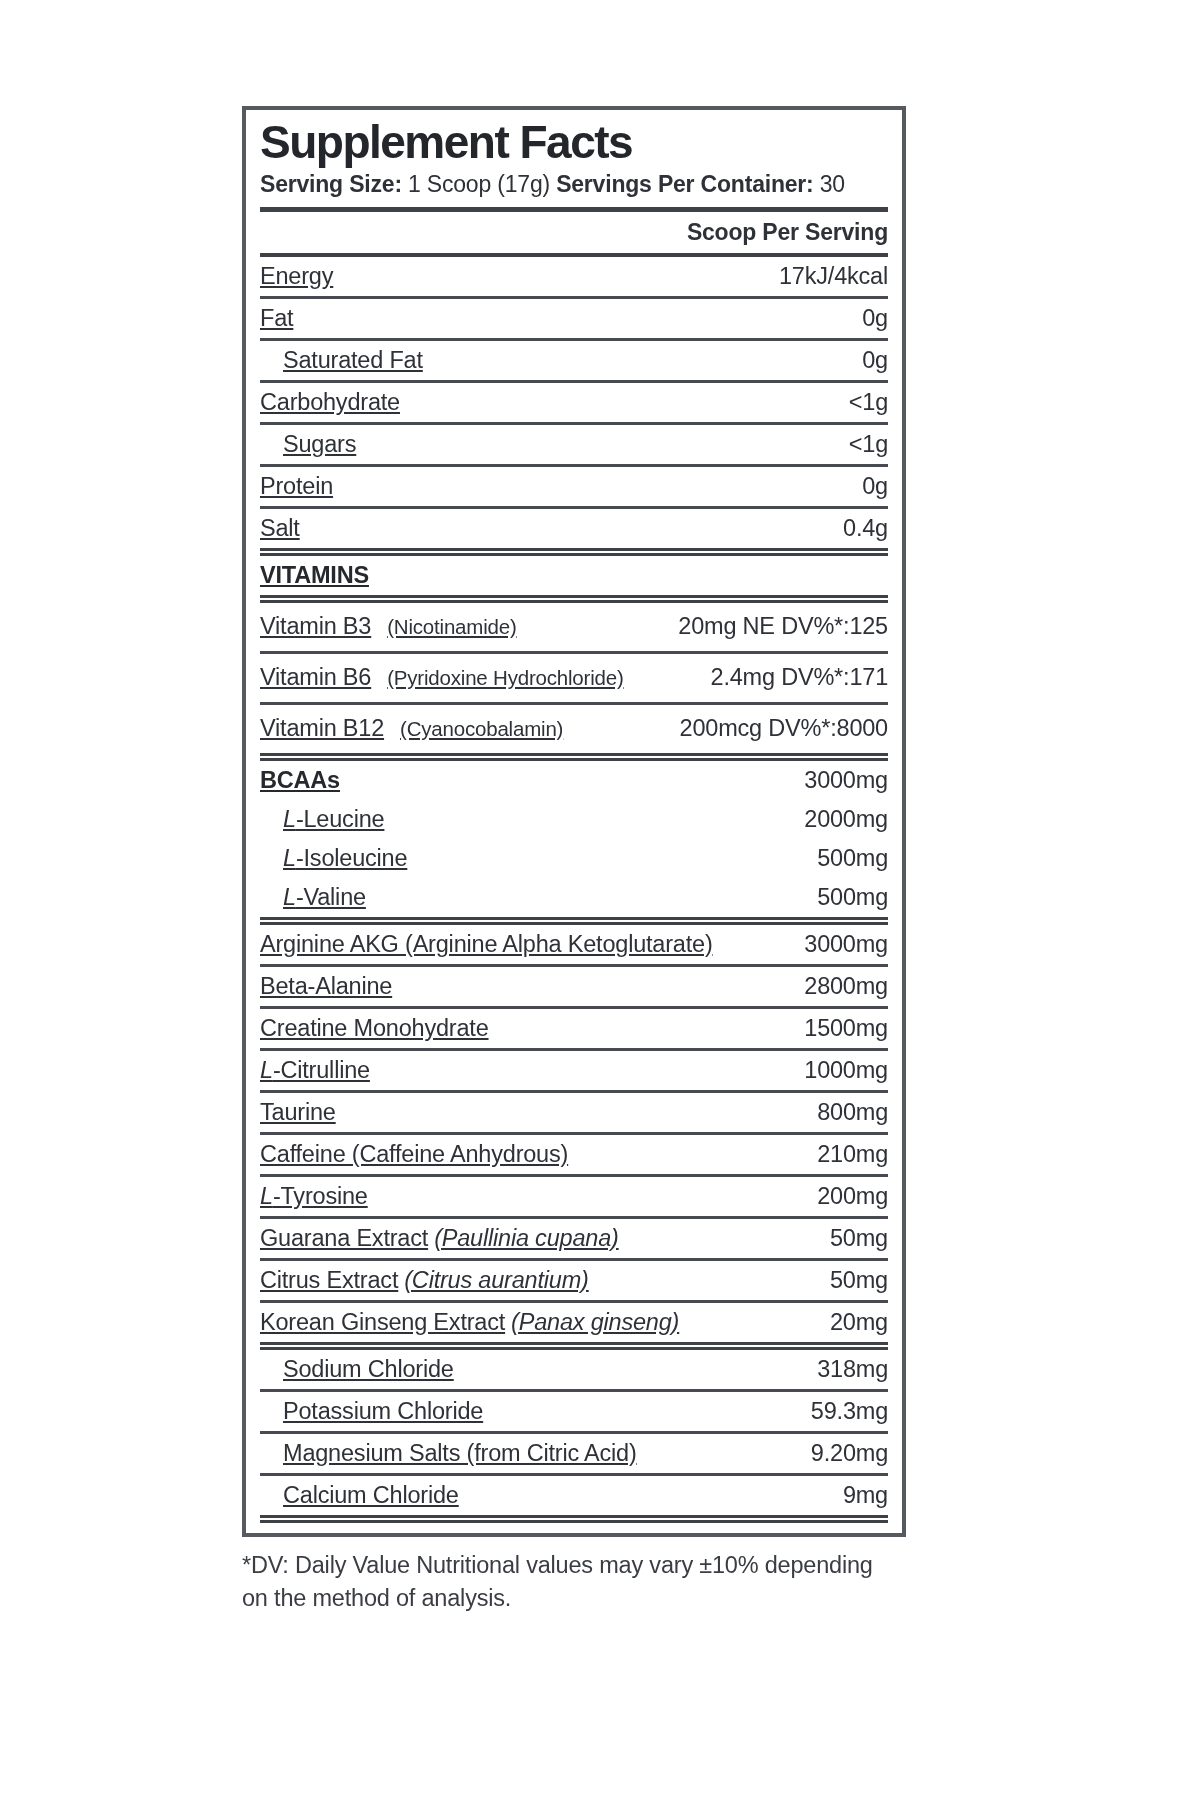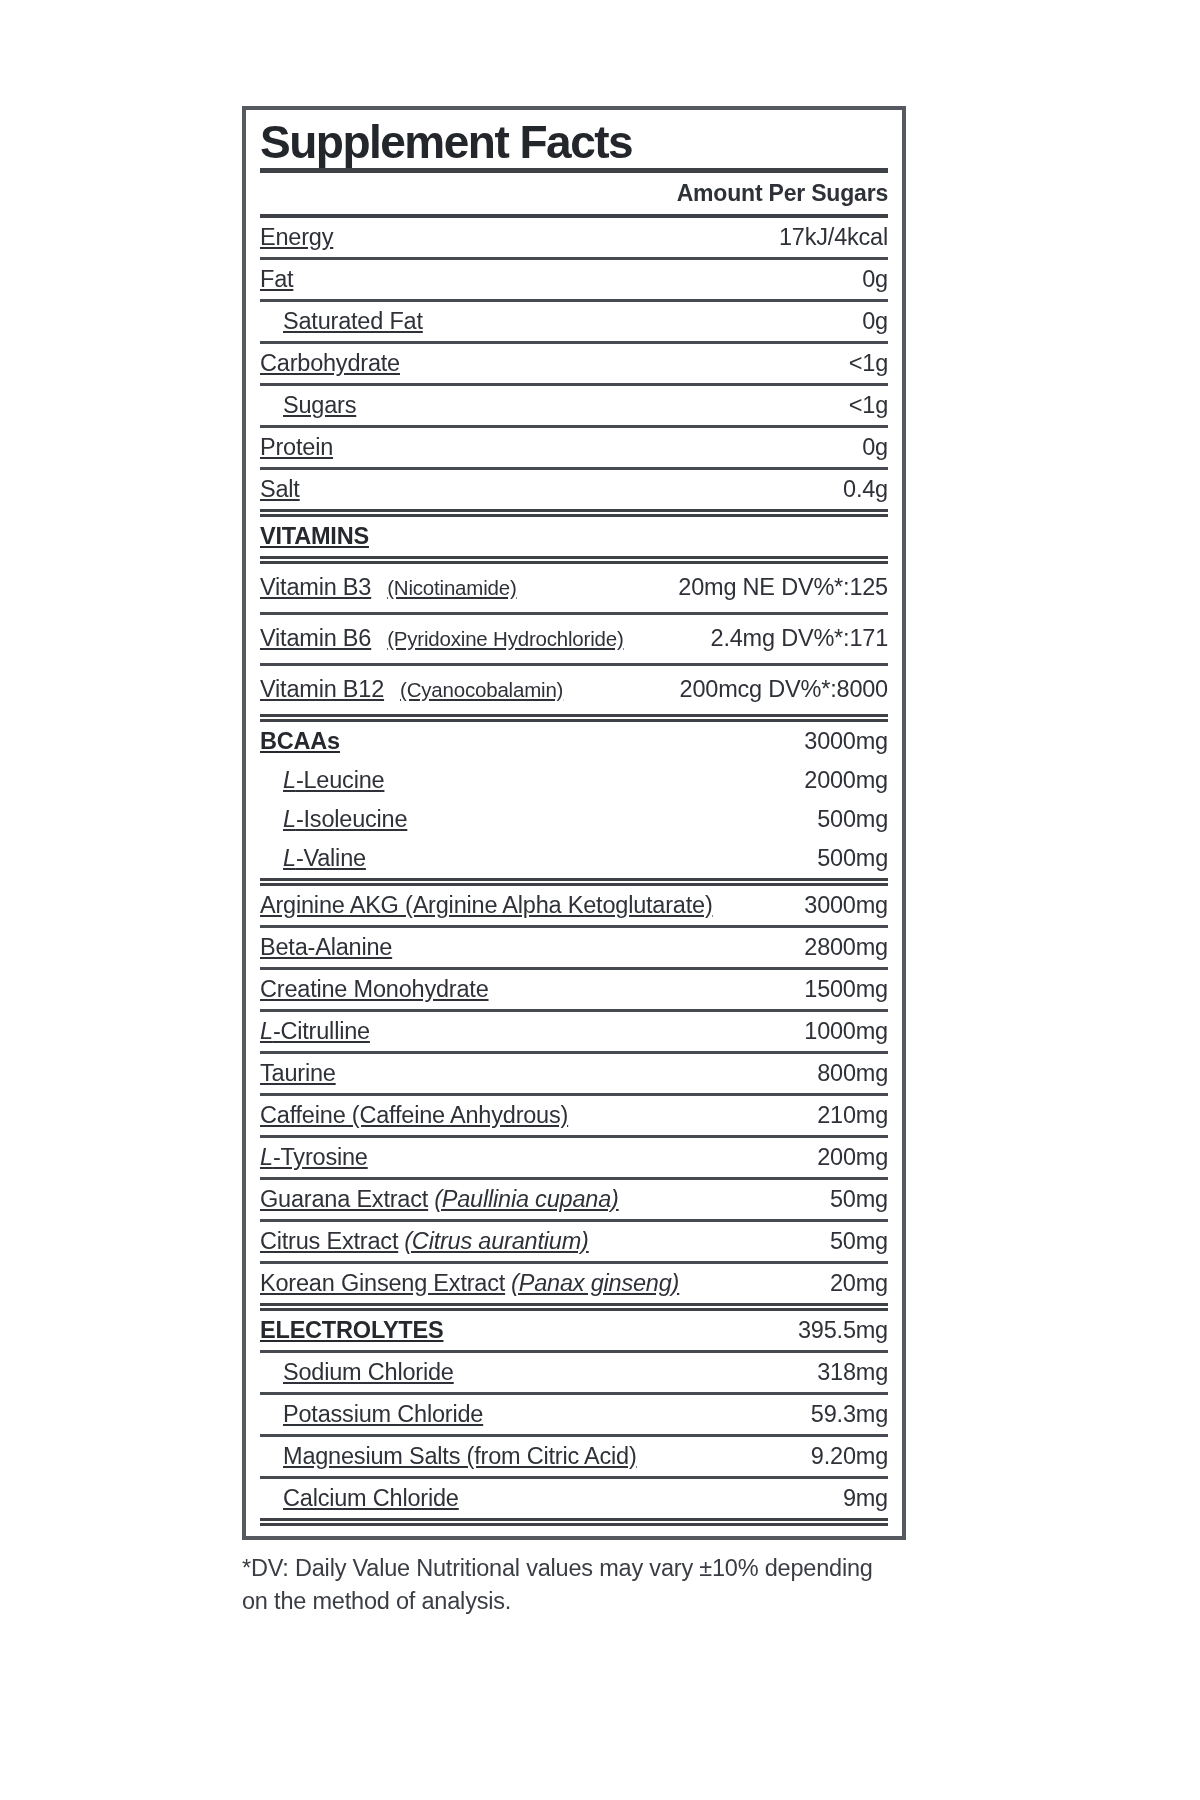--- a/index.html
+++ b/index.html
@@ -81,22 +81,23 @@
   }
 </style>
 </head>
 <body>
 
 <div class="label-wrap">
   <div class="panel">
 
     <div class="title">Supplement Facts</div>
 
-
-    <div class="amount-row">Amount Per Sugars</div>
+    <div class="serving-line"><span class="b">Serving Size:</span> <span>1 Scoop (17g)</span> <span class="b">Servings Per Container:</span> <span>30</span></div>
+
+    <div class="amount-row">Scoop Per Serving</div>
 
     <div class="row">
       <span class="name">Energy</span>
       <span class="value">17kJ/4kcal</span>
     </div>
 
     <div class="row">
       <span class="name">Fat</span>
       <span class="value">0g</span>
     </div>
@@ -209,24 +210,20 @@
     <div class="row">
       <span class="name"><span>Citrus Extract</span><span class="paren-it">(Citrus aurantium)</span></span>
       <span class="value">50mg</span>
     </div>
 
     <div class="row heavy">
       <span class="name"><span>Korean Ginseng Extract</span><span class="paren-it">(Panax ginseng)</span></span>
       <span class="value">20mg</span>
     </div>
 
-    <div class="row bold">
-      <span class="name">ELECTROLYTES</span>
-      <span class="value">395.5mg</span>
-    </div>
 
     <div class="row indent">
       <span class="name">Sodium Chloride</span>
       <span class="value">318mg</span>
     </div>
 
     <div class="row indent">
       <span class="name">Potassium Chloride</span>
       <span class="value">59.3mg</span>
     </div>

